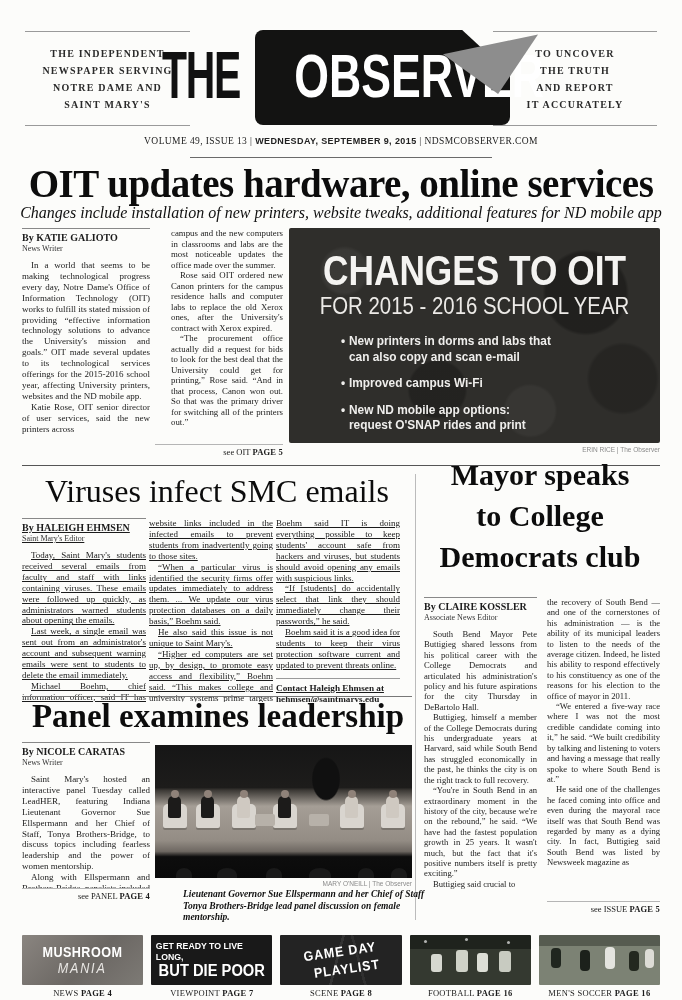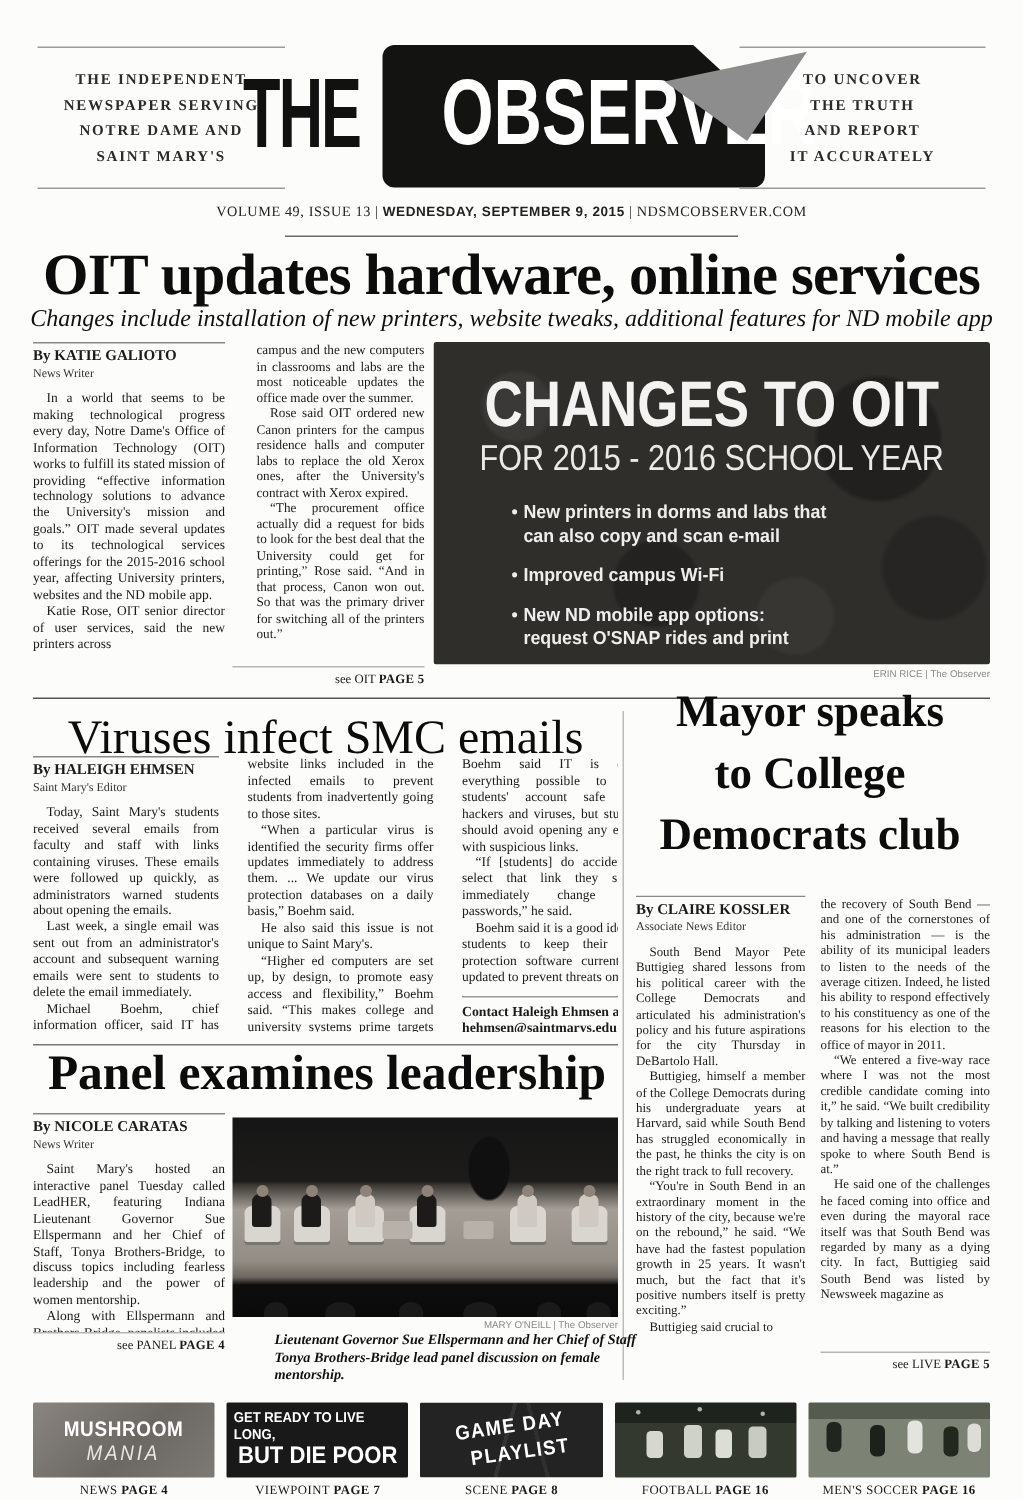--- a/index.html
+++ b/index.html
@@ -51,21 +51,21 @@
   .oit-title{margin-top:20px;text-align:center;font-weight:bold;font-size:43px;line-height:44px;transform:scaleX(.82);transform-origin:center;letter-spacing:0;}
   .oit-sub{text-align:center;font-size:24px;line-height:28px;font-weight:400;transform:scaleX(.85);transform-origin:center;color:#eceae7;}
   .oit-bullets{margin:14px 0 0 52px;}
   .oit-bullet{display:flex;font-size:12.5px;line-height:15.5px;font-weight:bold;transform:scaleX(.95);transform-origin:left;margin-bottom:11px;color:#efeeec;}
   .oit-bullet .b-dot{margin-right:4px;}
   .oit-bullet .b-text{white-space:pre-line;}
   .photo-credit{font-family:"Liberation Sans",sans-serif;font-size:6.5px;color:#8a8a8a;text-align:right;}
   .oit-credit{position:absolute;top:446px;left:289px;width:371px;}
 
   
-  .viruses-cols{position:absolute;top:504px;left:22px;width:390px;height:184px;display:flex;gap:19px;overflow:hidden;}
+  .viruses-cols{position:absolute;top:518px;left:22px;width:390px;height:184px;display:flex;gap:3px;overflow:hidden;text-decoration:underline;}
   .viruses-cols .vcol{width:124px;flex:0 0 auto;}
   .contact{border-top:1px solid #999;border-bottom:1px solid #999;margin-top:7px;padding:4px 0 5px;font-weight:bold;font-size:9.2px;line-height:11px;white-space:pre-line;}
 
   
   .mayor-col1{position:absolute;top:597px;left:424px;width:113px;height:325px;overflow:hidden;}
   .mayor-col2{position:absolute;top:597px;left:547px;width:113px;height:302px;overflow:hidden;}
   .mayor-col1 p,.mayor-col2 p{font-size:8.6px;line-height:10.4px;}
   .mayor-jump{position:absolute;top:901px;left:547px;width:113px;}
 
   
@@ -219,21 +219,21 @@
     <p>South Bend Mayor Pete Buttigieg shared lessons from his political career with the College Democrats and articulated his administration's policy and his future aspirations for the city Thursday in DeBartolo Hall.</p>
     <p>Buttigieg, himself a member of the College Democrats during his undergraduate years at Harvard, said while South Bend has struggled economically in the past, he thinks the city is on the right track to full recovery.</p>
     <p>“You're in South Bend in an extraordinary moment in the history of the city, because we're on the rebound,” he said. “We have had the fastest population growth in 25 years. It wasn't much, but the fact that it's positive numbers itself is pretty exciting.”</p>
     <p>Buttigieg said crucial to</p>
   </div>
   <div class="mayor-col2 body">
     <p class="noindent">the recovery of South Bend — and one of the cornerstones of his administration — is the ability of its municipal leaders to listen to the needs of the average citizen. Indeed, he listed his ability to respond effectively to his constituency as one of the reasons for his election to the office of mayor in 2011.</p>
     <p>“We entered a five-way race where I was not the most credible candidate coming into it,” he said. “We built credibility by talking and listening to voters and having a message that really spoke to where South Bend is at.”</p>
     <p>He said one of the challenges he faced coming into office and even during the mayoral race itself was that South Bend was regarded by many as a dying city. In fact, Buttigieg said South Bend was listed by Newsweek magazine as</p>
   </div>
-  <div class="jump mayor-jump"><span>see LIVE </span><b>PAGE 5</b></div>
+  <div class="jump mayor-jump"><span>see ISSUE </span><b>PAGE 5</b></div>
 
   <div class="rule-left"></div>
 
   <div class="panel-head">Panel examines leadership</div>
   <div class="panel-col body">
     <div class="byline">
       <span class="byline-name">By NICOLE CARATAS</span>
       <span class="byline-title">News Writer</span>
     </div>
     <p>Saint Mary's hosted an interactive panel Tuesday called LeadHER, featuring Indiana Lieutenant Governor Sue Ellspermann and her Chief of Staff, Tonya Brothers-Bridge, to discuss topics including fearless leadership and the power of women mentorship.</p>

